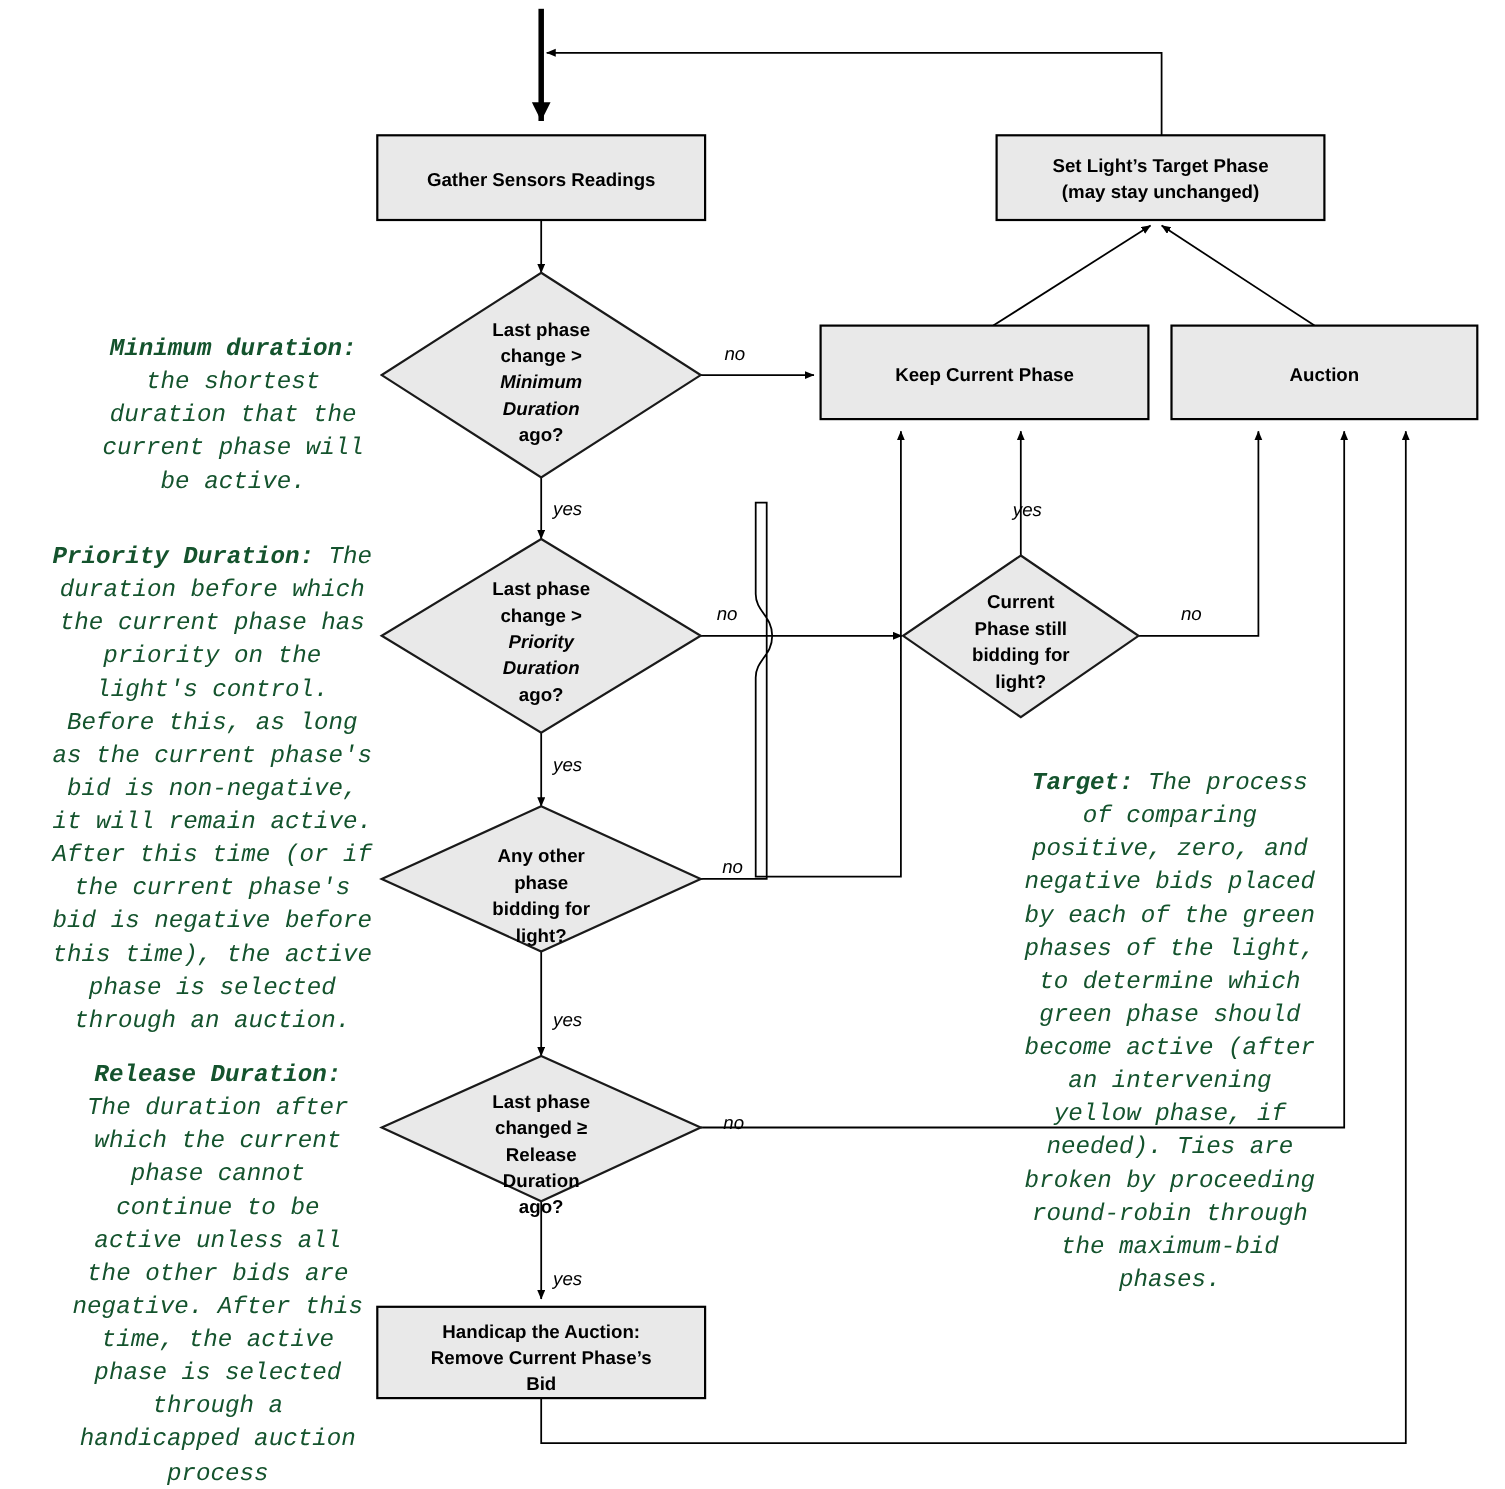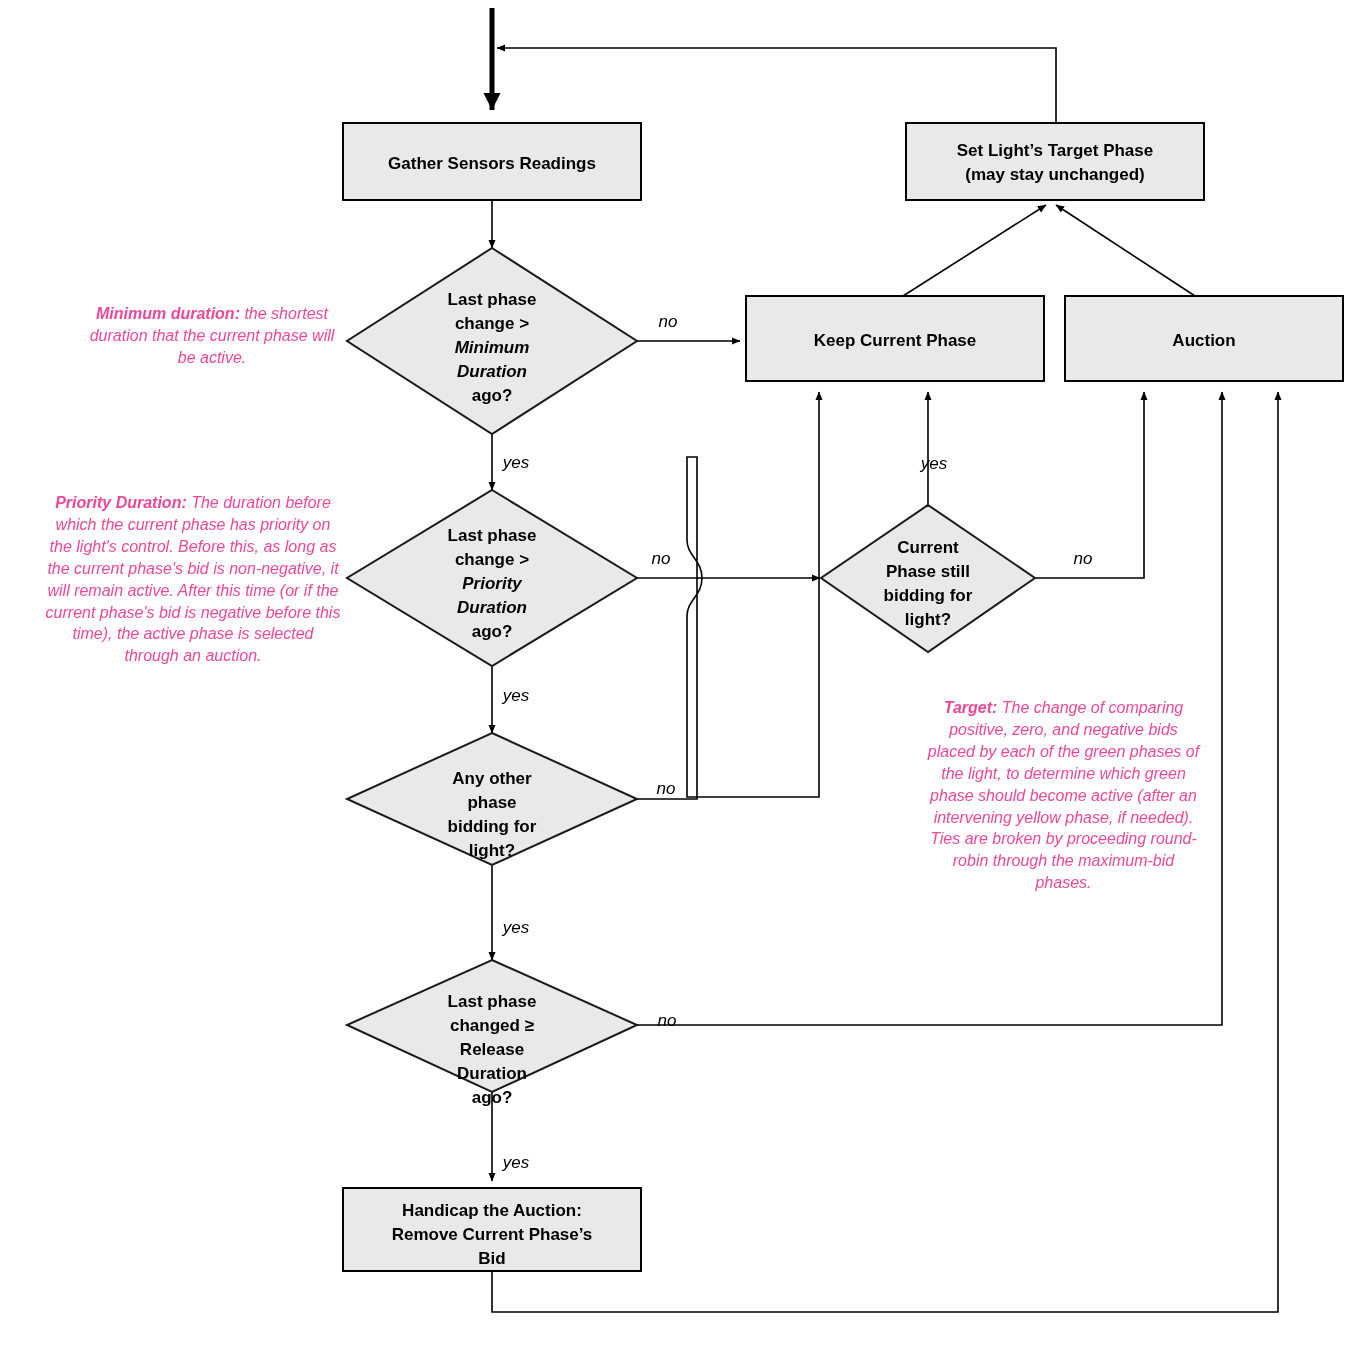--- a/index.html
+++ b/index.html
@@ -6,21 +6,21 @@
   body{width:1368px;height:1354px;font-family:"Liberation Sans",sans-serif;overflow:hidden;}
   #stage{position:relative;width:1368px;height:1354px;}
   svg#diagram{position:absolute;left:0;top:0;width:1368px;height:1354px;}
   .node-box{fill:#e9e9e9;stroke:#000000;stroke-width:2;}
   .node-diamond{fill:#e9e9e9;stroke:#1a1a1a;stroke-width:2;}
   .edge{fill:none;stroke:#000000;stroke-width:1.6;}
   .edge-thick{fill:none;stroke:#000000;stroke-width:5;}
   .node-label{font-family:"Liberation Sans",sans-serif;font-size:17px;font-weight:bold;fill:#000;text-anchor:middle;}
   .node-label.ital{font-style:italic;}
   .edge-label{font-family:"Liberation Sans",sans-serif;font-size:17px;font-style:italic;fill:#000;text-anchor:middle;}
-  .note{position:absolute;font-family:Liberation Sans, sans-serif;font-size:16px;font-style:italic;line-height:1.37;color:#ec4899;}
+  .note{position:absolute;font-family:Liberation Mono, monospace;font-size:22px;font-style:italic;line-height:1.37;color:#14532d;}
   .note b{font-weight:bold;font-style:italic;}
   .note.ctr{text-align:center;}
 </style>
 </head>
 <body>
 
 <div id="stage">
 
 <svg id="diagram" viewBox="0 0 1368 1354">
   <defs>
@@ -151,19 +151,22 @@
 </svg>
 
 <div class="note ctr" style="left:88px; top:303px; width:248px;">
   <b>Minimum duration:</b><span> the shortest duration that the current phase will be active.</span>
 </div>
 
 <div class="note ctr" style="left:44px; top:492px; width:298px;">
   <b>Priority Duration:</b><span> The duration before which the current phase has priority on the light's control. Before this, as long as the current phase's bid is non-negative, it will remain active. After this time (or if the current phase's bid is negative before this time), the active phase is selected through an auction.</span>
 </div>
 
+<div class="note ctr" style="left:60px; top:963px; width:276px;">
+  <b>Release Duration:</b><span> The duration after which the current phase cannot continue to be active unless all the other bids are negative.  After this time, the active phase is selected through a handicapped auction process</span>
+</div>
 
 <div class="note ctr" style="left:925px; top:697px; width:277px;">
-  <b>Target:</b><span> The change of comparing positive, zero, and negative bids placed by each of the green phases of the light, to determine which green phase should become active (after an intervening yellow phase, if needed).  Ties are broken by proceeding round-robin through the maximum-bid phases.</span>
+  <b>Target:</b><span> The process of comparing positive, zero, and negative bids placed by each of the green phases of the light, to determine which green phase should become active (after an intervening yellow phase, if needed).  Ties are broken by proceeding round-robin through the maximum-bid phases.</span>
 </div>
 
 
 </div>
 
 </body></html>

